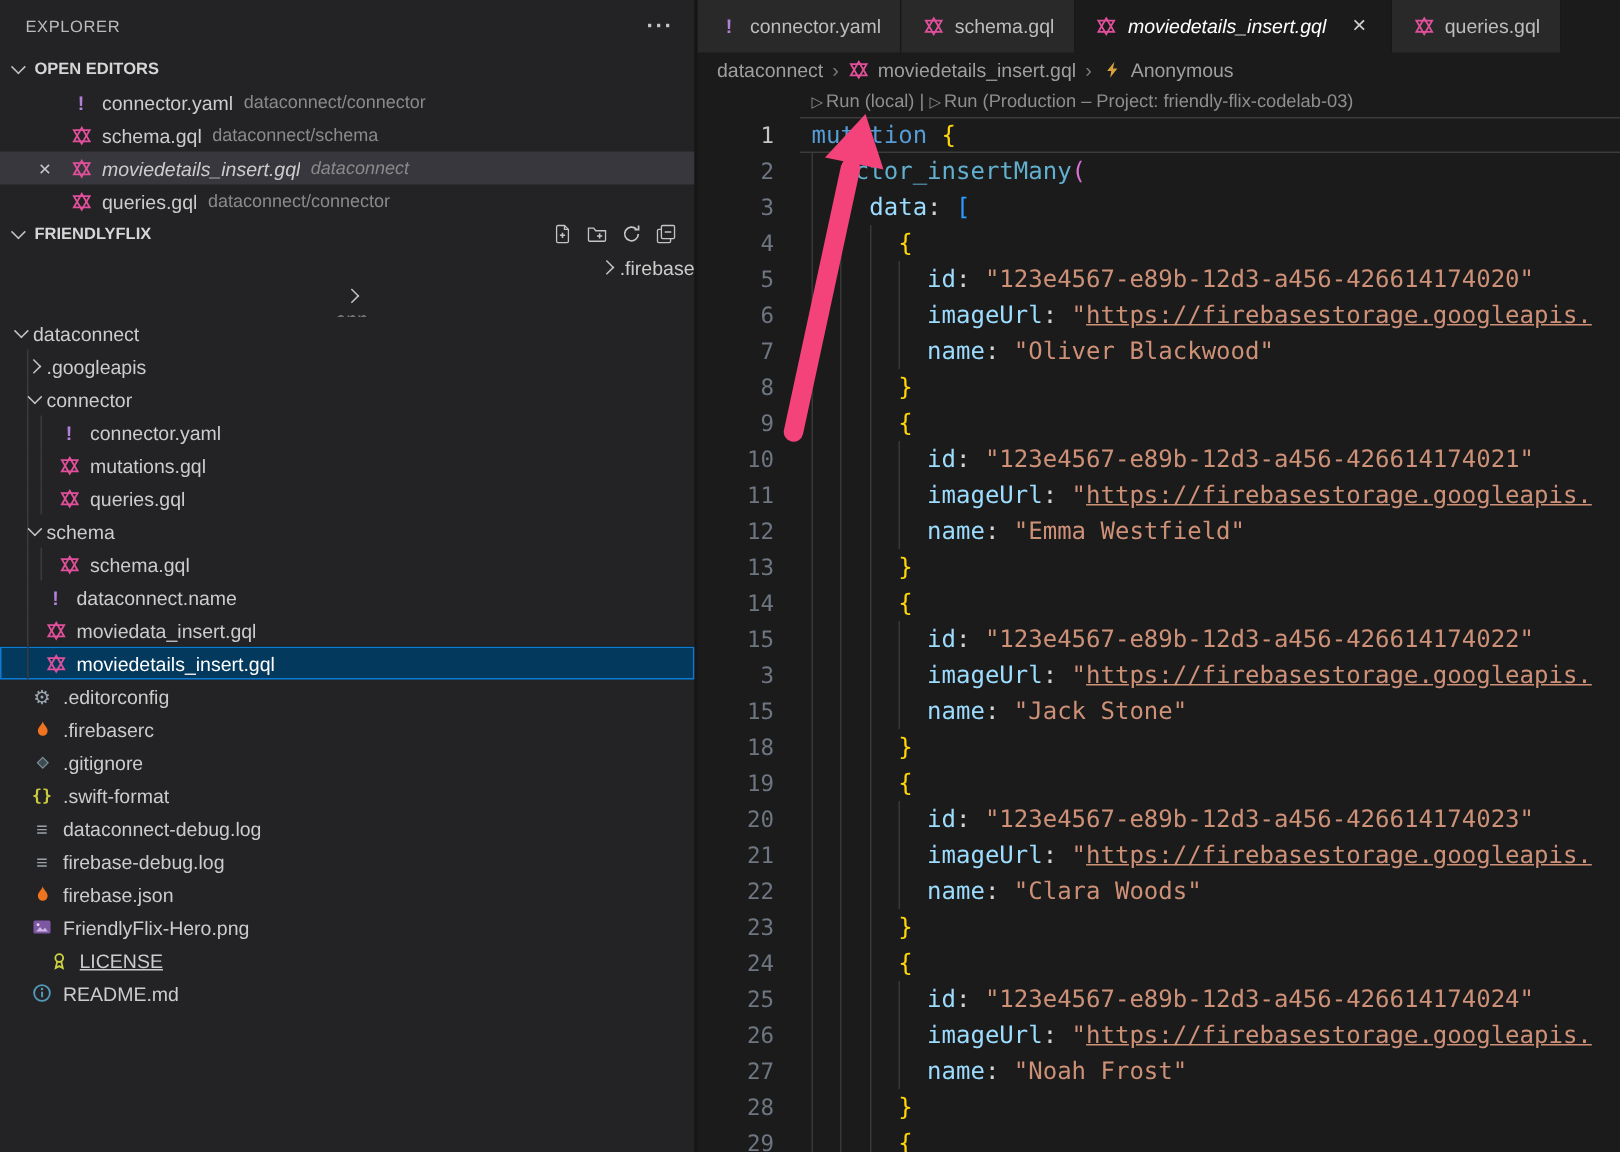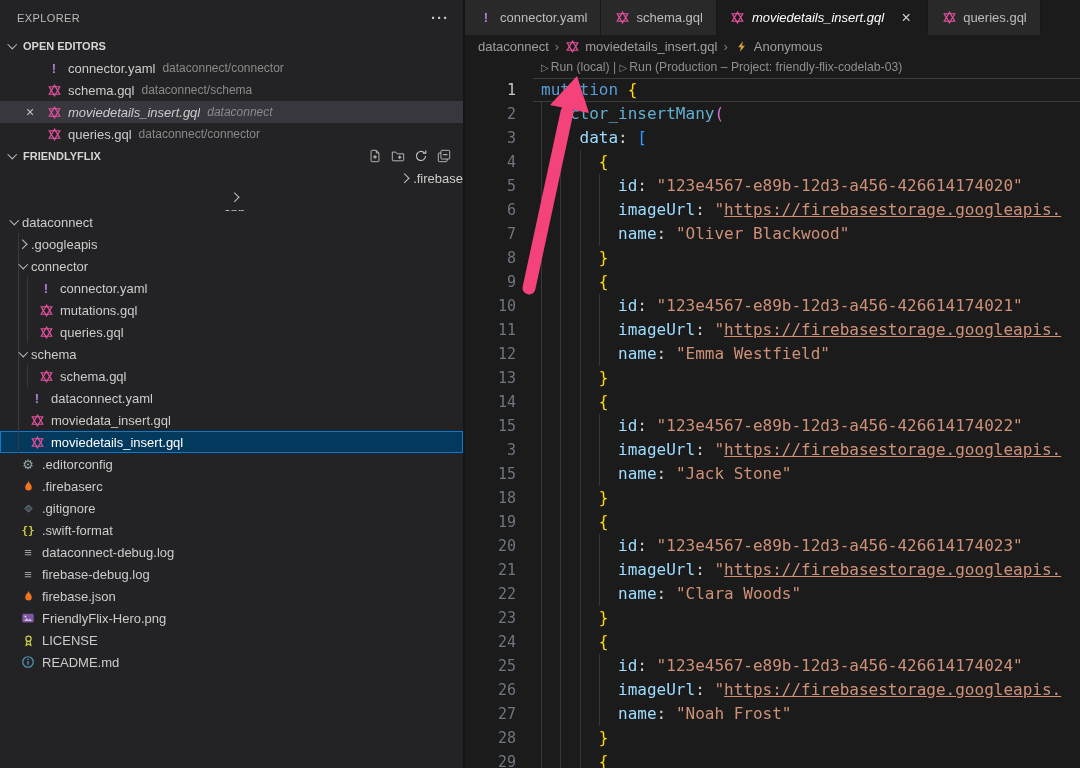--- a/index.html
+++ b/index.html
@@ -234,21 +234,21 @@
             </svg>
           </span>
           <span class="lbl">schema.gql</span>
         </div>
         <div class="row tree-row" style="padding-left: 15px;">
           <span class="tguide" style="left:18px"></span>
           <span class="spacer16" style="width:14px"></span>
           <span class="fic">
             <b style="color:#b180d7;font-size:13px">!</b>
           </span>
-          <span class="lbl">dataconnect.yaml</span>
+          <span class="lbl">dataconnect.name</span>
         </div>
         <div class="row tree-row" style="padding-left: 15px;">
           <span class="tguide" style="left:18px"></span>
           <span class="spacer16" style="width:14px"></span>
           <span class="fic">
             <svg viewBox="0 0 16 16" width="15" height="15" fill="none" stroke="#e0509a" stroke-width="1.3">
               <path d="M8 2.3 13.6 12 H2.4 Z"></path>
               <path d="M8 13.7 2.4 4 H13.6 Z"></path>
             </svg>
           </span>
@@ -324,21 +324,21 @@
           <span class="spacer16" style="width:14px"></span>
           <span class="fic">
             <svg viewBox="0 0 16 16" width="14" height="14">
               <rect x="1.5" y="3" width="13" height="10" rx="1.2" fill="#7e57a2"></rect>
               <circle cx="5" cy="6.3" r="1.1" fill="#e6d6f2"></circle>
               <path d="M3.5 11.5 6.5 8l2 2.2L10.3 8.5l2.2 3z" fill="#cfb6e4"></path>
             </svg>
           </span>
           <span class="lbl">FriendlyFlix-Hero.png</span>
         </div>
-        <div class="row tree-row" style="padding-left: 6px;">
+        <div class="row tree-row" style="padding-left: 17px; text-decoration: underline;">
           <span class="spacer16" style="width:14px"></span>
           <span class="fic">
             <svg viewBox="0 0 16 16" width="13" height="13" fill="none" stroke="#cdd242" stroke-width="1.5">
               <circle cx="8" cy="5.8" r="3.2"></circle>
               <path d="M6.4 8.5 5.1 14l2.9-1.6L10.9 14 9.6 8.5"></path>
             </svg>
           </span>
           <span class="lbl">LICENSE</span>
         </div>
         <div class="row tree-row" style="padding-left: 6px;">

